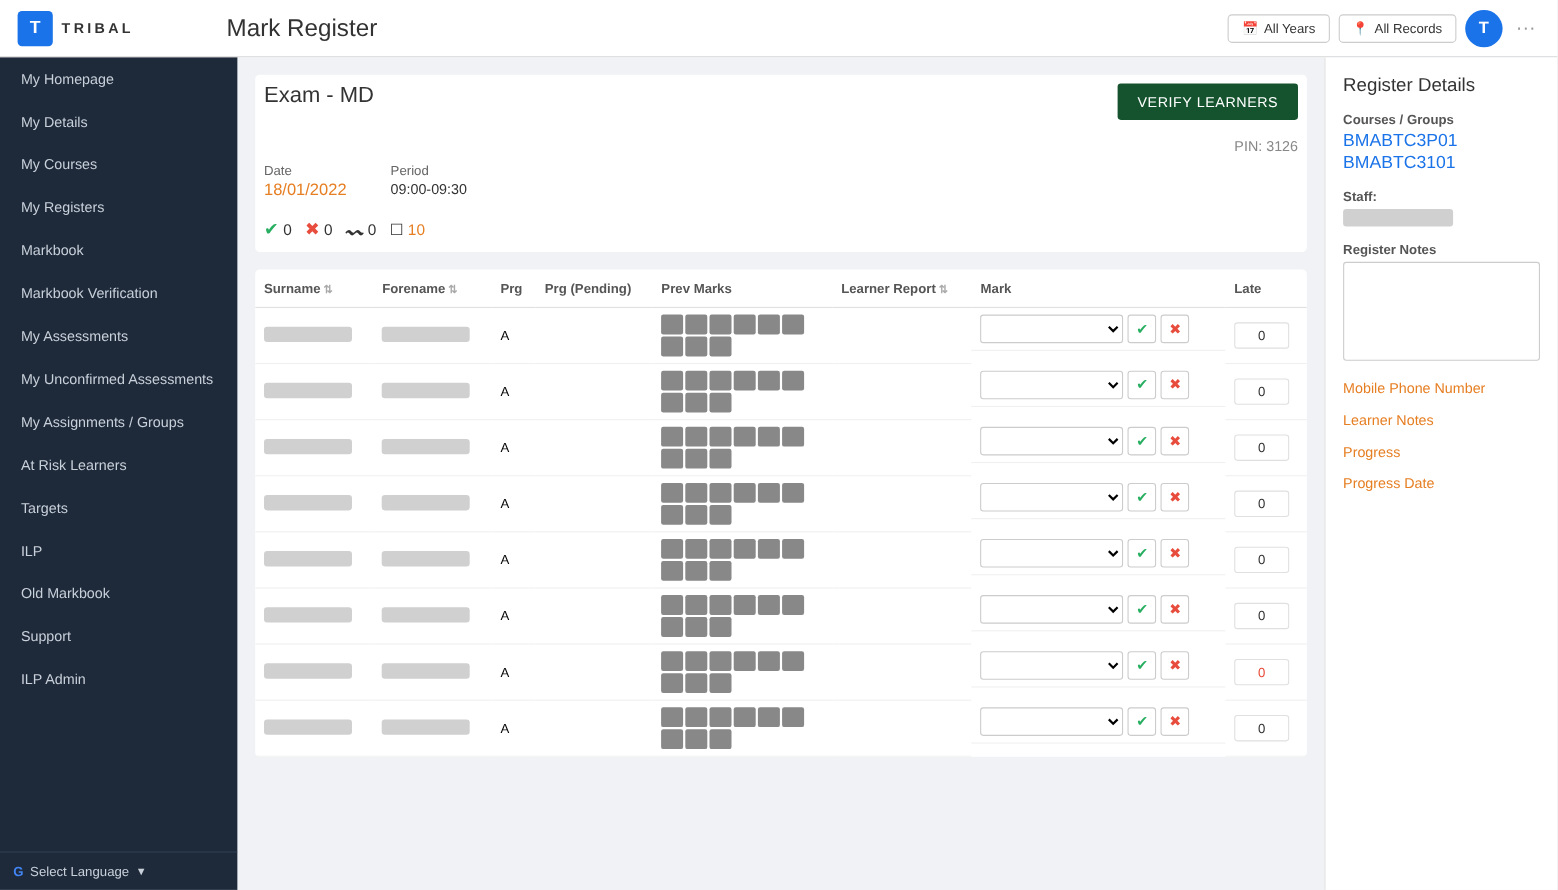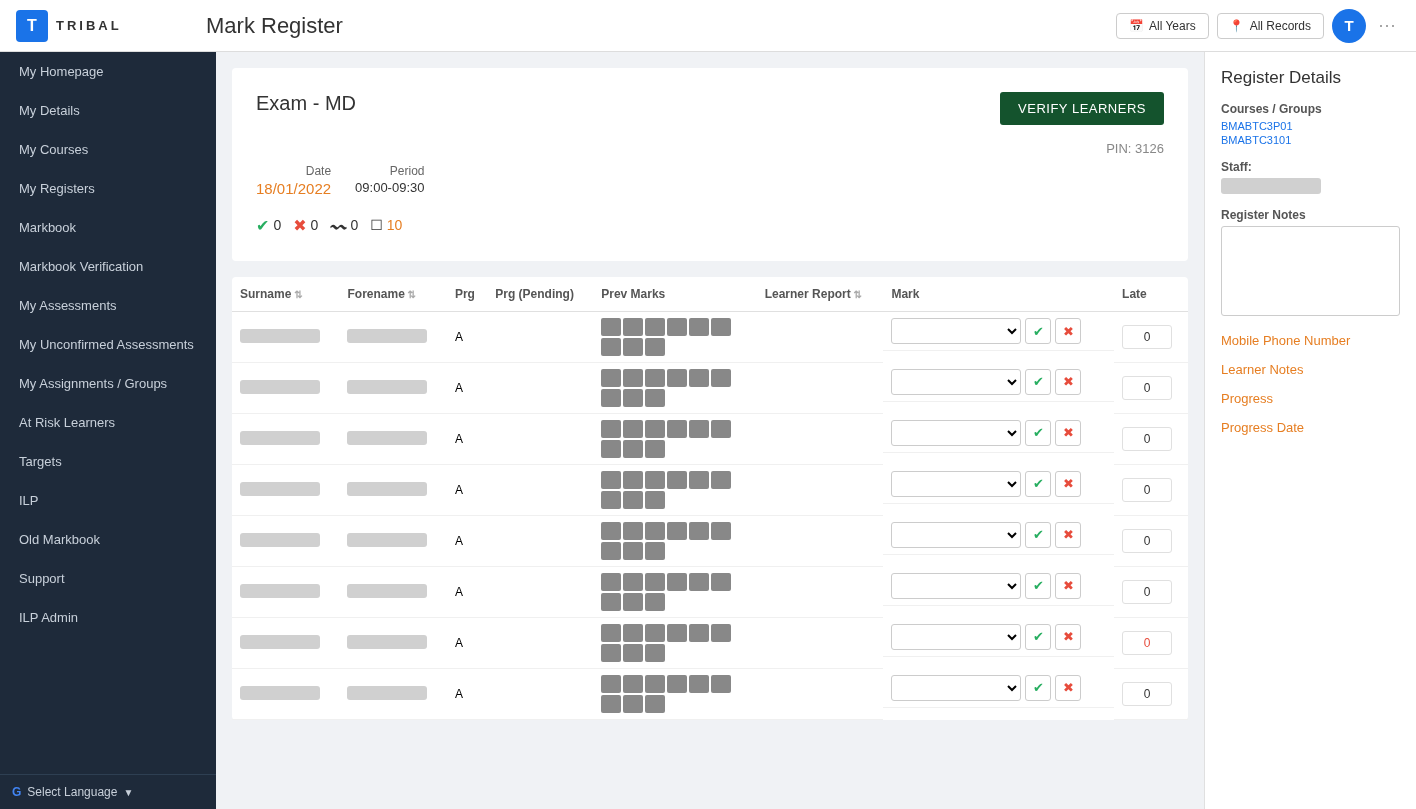--- a/index.html
+++ b/index.html
@@ -147,21 +147,21 @@
     
     .main-panel {
       flex: 1;
       overflow-y: auto;
       padding: 16px;
     }
 
     .exam-card {
       background: #fff;
       border-radius: 4px;
-      padding: 24px;
+      padding: 8px;
       margin-bottom: 16px;
     }
     .exam-header {
       display: flex;
       justify-content: space-between;
       align-items: flex-start;
       margin-bottom: 16px;
     }
     .exam-title {
       font-size: 20px;
@@ -180,23 +180,22 @@
       letter-spacing: 0.5px;
     }
     .pin-row {
       text-align: right;
       color: #888;
       font-size: 13px;
       margin-bottom: 8px;
     }
     .date-period-row {
       display: flex;
-      gap: 24px;
+      gap: 40px;
       margin-bottom: 16px;
-      text-align: right;
     }
     .date-block, .period-block {
       display: flex;
       flex-direction: column;
     }
     .date-label, .period-label {
       font-size: 12px;
       color: #666;
       margin-bottom: 2px;
     }
@@ -337,21 +336,21 @@
     }
     .detail-label {
       font-size: 12px;
       color: #555;
       margin-bottom: 4px;
       font-weight: 600;
     }
     .detail-link {
       display: block;
       color: #1a73e8;
-      font-size: 11px;
+      font-size: 16px;
       cursor: pointer;
       text-decoration: none;
       margin-bottom: 2px;
     }
     .staff-blur {
       background: #d0d0d0;
       border-radius: 3px;
       height: 16px;
       width: 100px;
       display: block;

